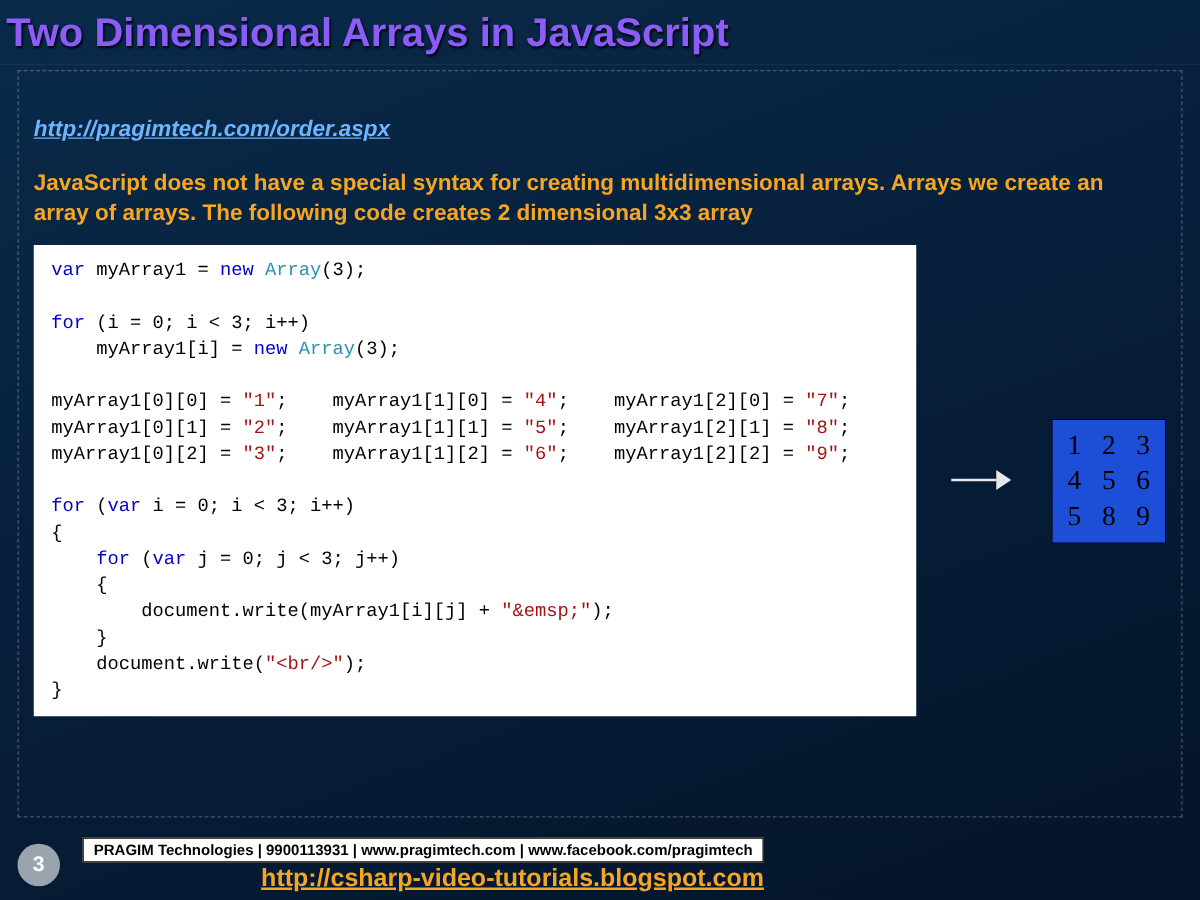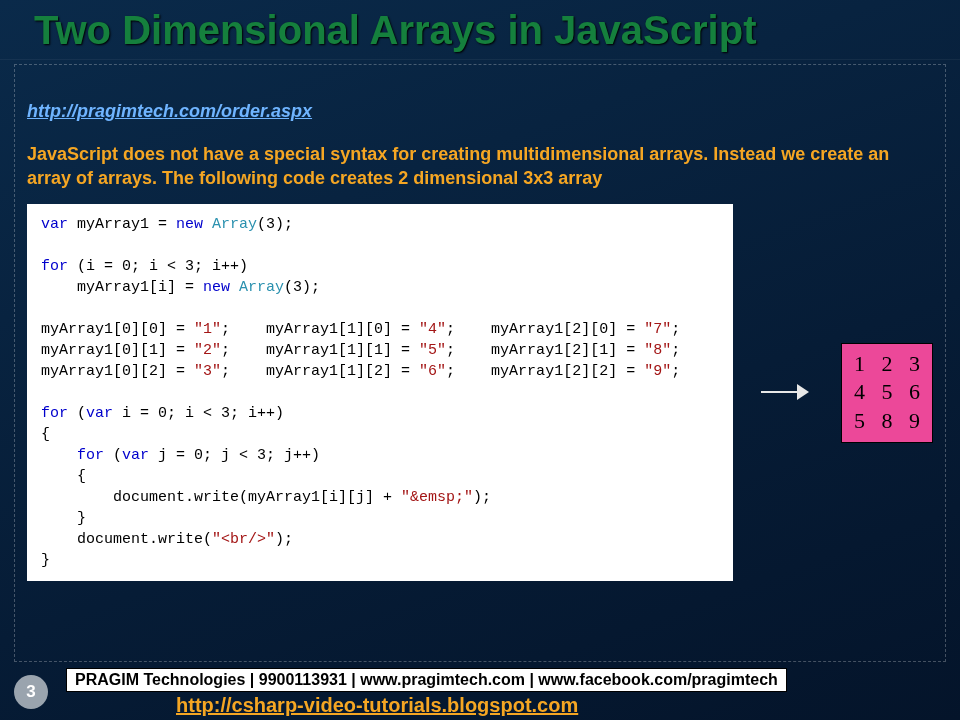--- a/index.html
+++ b/index.html
@@ -4,24 +4,24 @@
 <style>
   * { margin: 0; padding: 0; box-sizing: border-box; }
   body {
     width: 960px; height: 720px;
     background: linear-gradient(160deg, #0a2a4a 0%, #061c36 60%, #04142a 100%);
     font-family: Arial, Helvetica, sans-serif;
     overflow: hidden;
     position: relative;
   }
   .title {
-    color: #15803d;
-    font-size: 40px;
+    color: #8b5cf6;
+    font-size: 32px;
     font-weight: bold;
-    padding: 8px 18px 6px 34px;
+    padding: 8px 18px 6px 5px;
     text-shadow: 1px 1px 2px #000;
     border-bottom: 1px solid rgba(255,255,255,0.05);
   }
   .content-frame {
     margin: 4px 14px 0 14px;
     border: 1px dashed rgba(255,255,255,0.25);
     padding: 10px 12px 12px 12px;
     position: relative;
     height: 598px;
   }
@@ -73,21 +73,21 @@
     width: 36px; height: 2px; background: #e8e8e8;
   }
   .arrow::after {
     content: ""; position: absolute; right: 0; top: 2px;
     width: 0; height: 0;
     border-left: 12px solid #e8e8e8;
     border-top: 8px solid transparent;
     border-bottom: 8px solid transparent;
   }
   .output-box {
-    background: #ec4899;
+    background: #1d4ed8;
     color: #000;
     font-family: "Times New Roman", serif;
     font-size: 22px;
     padding: 6px 12px;
     line-height: 1.3;
     border: 1px solid #000;
     margin-left: 4px;
   }
   .output-box .row { white-space: pre; }
   .footer {
@@ -106,47 +106,48 @@
     font-size: 17px; font-weight: bold;
     margin-right: 18px;
   }
   .footer-box {
     flex: 0 0 auto;
   }
   .footer-info {
     background: #fff;
     color: #000;
     font-weight: bold;
-    font-size: 16px;
+    font-size: 12px;
     padding: 2px 8px;
     border: 1px solid #000;
     display: inline-block;
   }
   .footer-link {
     display: block;
     color: #f5a623;
     font-size: 20px;
     font-weight: bold;
     text-decoration: underline;
     margin-top: 2px;
     padding-left: 110px;
+    text-align: right;
   }
 </style>
 </head>
 <body>
 
 <div class="title">Two Dimensional Arrays in JavaScript</div>
 
 <div class="content-frame">
 
   <div class="intro">
     <br>
     <a href="#">http://pragimtech.com/order.aspx</a>
     <div class="gap"></div>
-    <span>JavaScript does not have a special syntax for creating multidimensional arrays. Instead we create </span><span class="arrspan">an array of arrays.</span><span> The following code creates 2 dimensional 3x3 array</span>
+    <span>JavaScript does not have a special syntax for creating multidimensional arrays. Arrays we create </span><span class="arrspan">an array of arrays.</span><span> The following code creates 2 dimensional 3x3 array</span>
   </div>
 
   <div class="code-row">
     <div class="code-block"><span class="kw">var</span><span> myArray1 = </span><span class="kw">new</span><span> </span><span class="cls">Array</span><span>(3);</span>
 
 <span class="kw">for</span><span> (i = 0; i &lt; 3; i++)</span>
 <span>    myArray1[i] = </span><span class="kw">new</span><span> </span><span class="cls">Array</span><span>(3);</span>
 
 <span>myArray1[0][0] = </span><span class="str">"1"</span><span>;    myArray1[1][0] = </span><span class="str">"4"</span><span>;    myArray1[2][0] = </span><span class="str">"7"</span><span>;</span>
 <span>myArray1[0][1] = </span><span class="str">"2"</span><span>;    myArray1[1][1] = </span><span class="str">"5"</span><span>;    myArray1[2][1] = </span><span class="str">"8"</span><span>;</span>

